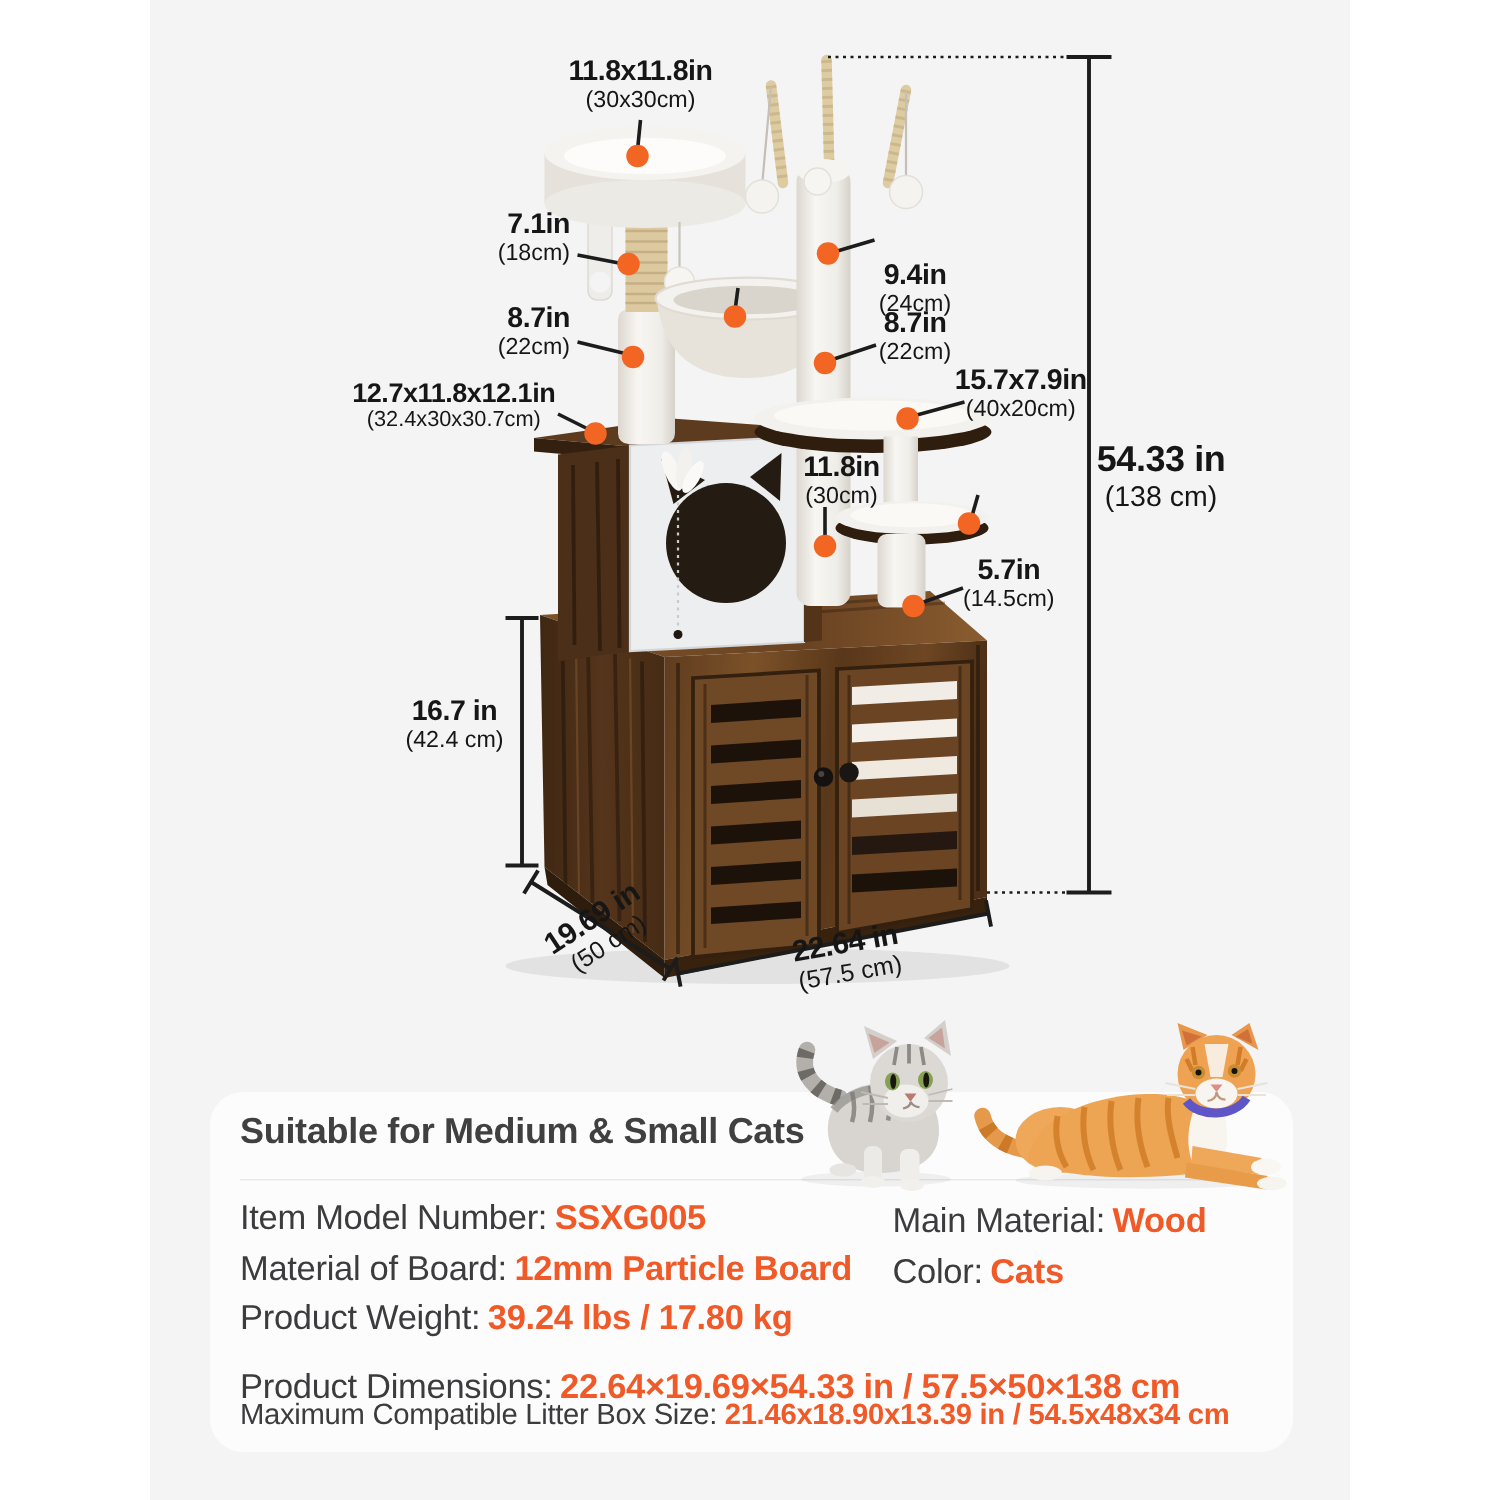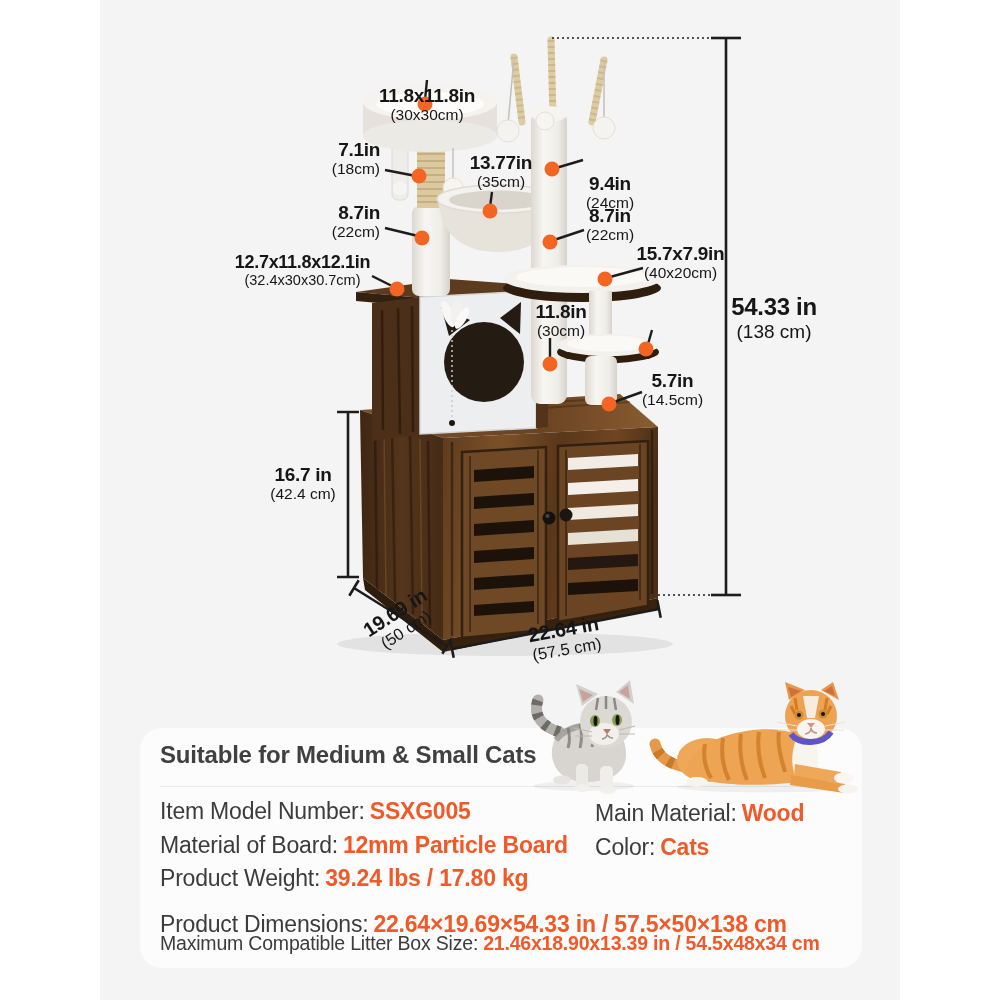--- a/index.html
+++ b/index.html
@@ -11,21 +11,21 @@
   
   .dim{position:absolute;color:#161616;text-align:center;line-height:1.12;white-space:nowrap;}
   .dim .v{display:block;font-size:19px;font-weight:700;letter-spacing:-0.3px;}
   .dim .c{display:block;font-size:15.5px;font-weight:400;}
   .dim.alignR{text-align:right;}
   .dim.big .v{font-size:24px;}
   .dim.big .c{font-size:19px;}
   .dim.rot .v{font-size:20px;}
   .dim.rot .c{font-size:16.5px;}
 
-  #lbl-top-perch{left:352px;top:37px;width:150px;margin-top:48px;}
+  #lbl-top-perch{left:352px;top:37px;width:150px;}
   #lbl-sisal-post{left:265px;top:139px;width:115px;}
   #lbl-hammock{left:426px;top:152px;width:150px;}
   #lbl-right-post-upper{left:560px;top:137px;width:100px;margin-top:36px;}
   #lbl-left-post{left:262px;top:202px;width:118px;}
   #lbl-right-post-lower{left:560px;top:205px;width:100px;}
   #lbl-condo{left:230px;top:252px;width:145px;}
   #lbl-condo .v{font-size:18px;}
   #lbl-condo .c{font-size:14.5px;}
   #lbl-top-platform{left:628px;top:243px;width:105px;}
   #lbl-mid-platform{left:630px;top:298px;width:105px;}
@@ -242,24 +242,20 @@
     </g>
   </svg>
 
   <div class="dim" id="lbl-top-perch">
     <span class="v">11.8x11.8in</span>
     <span class="c">(30x30cm)</span>
   </div>
   <div class="dim alignR" id="lbl-sisal-post">
     <span class="v">7.1in</span>
     <span class="c">(18cm)</span>
-  </div>
-  <div class="dim" id="lbl-hammock">
-    <span class="v">13.77in</span>
-    <span class="c">(35cm)</span>
   </div>
   <div class="dim" id="lbl-right-post-upper">
     <span class="v">9.4in</span>
     <span class="c">(24cm)</span>
   </div>
   <div class="dim alignR" id="lbl-left-post">
     <span class="v">8.7in</span>
     <span class="c">(22cm)</span>
   </div>
   <div class="dim" id="lbl-right-post-lower">

